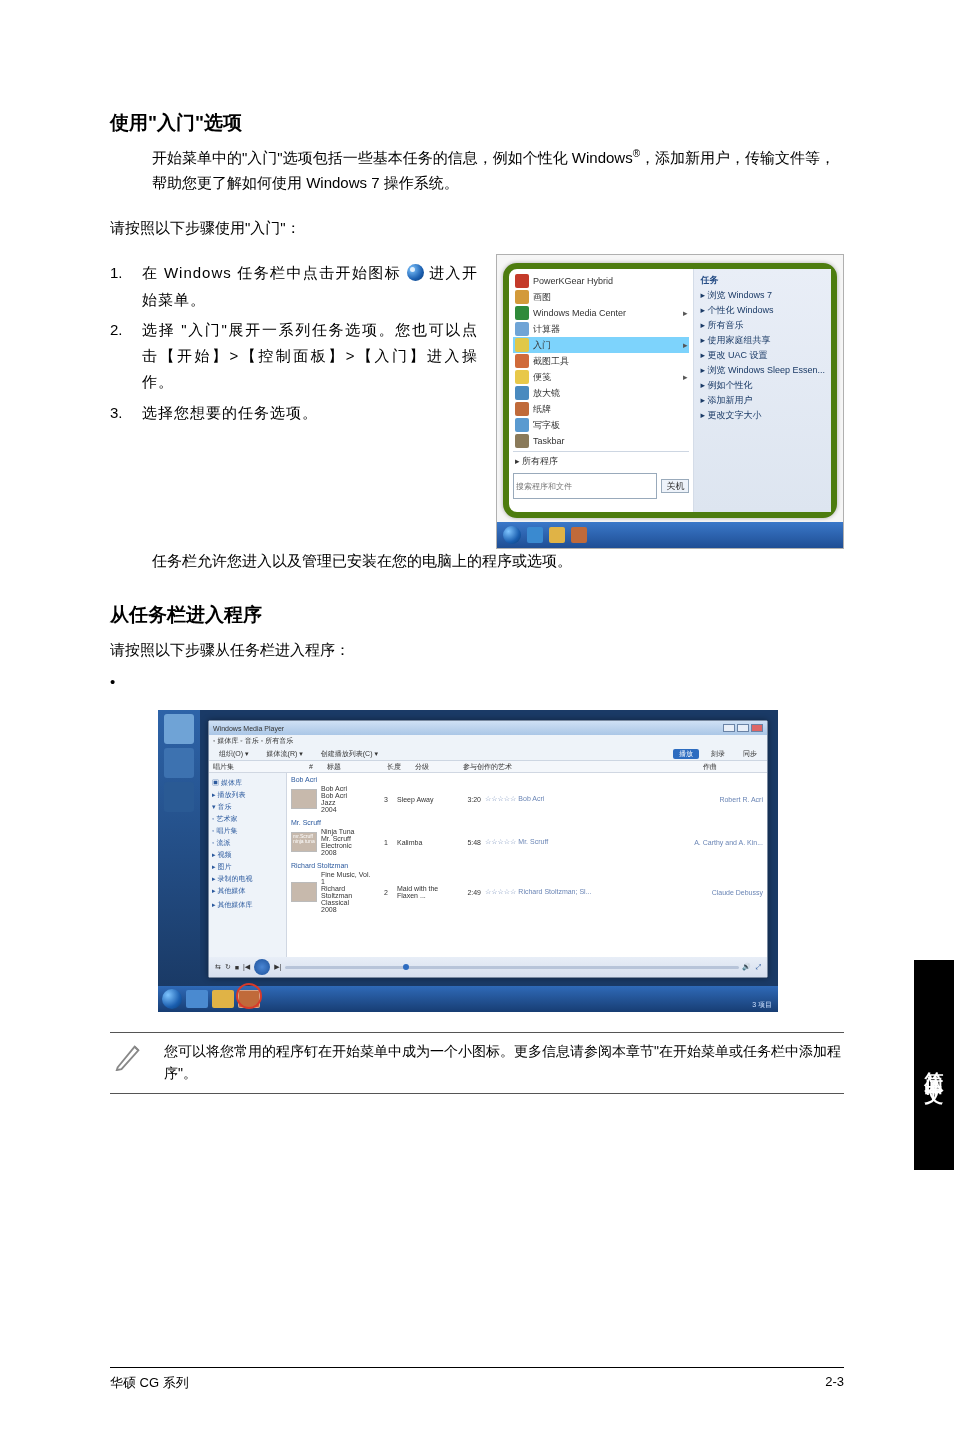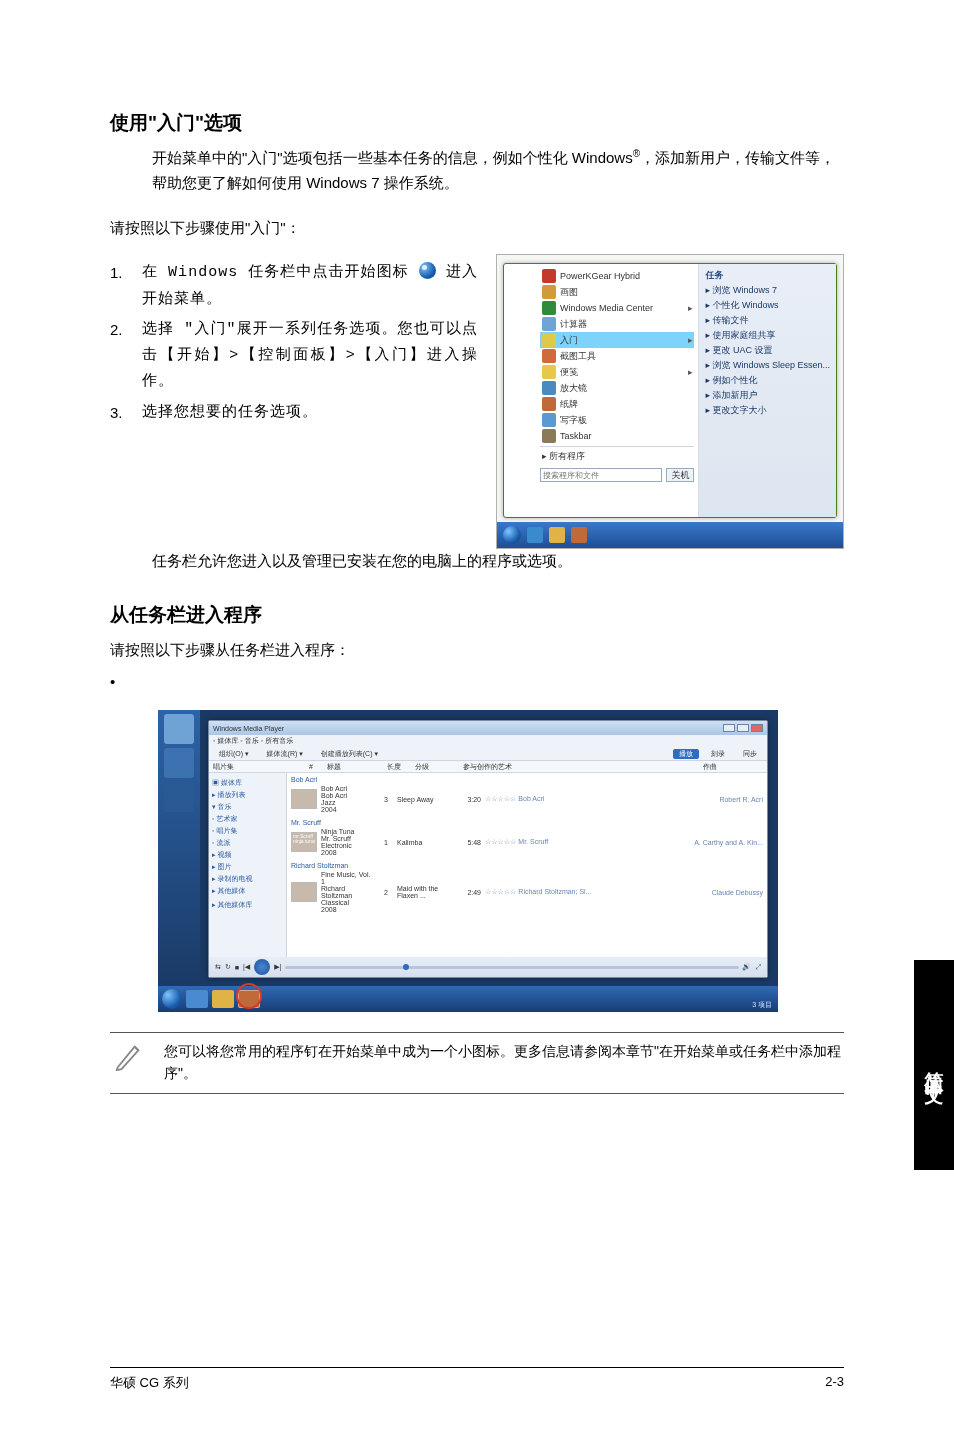--- a/index.html
+++ b/index.html
@@ -37,21 +37,21 @@
   ol.steps { list-style: none; margin-top: 6px; }
   ol.steps li {
     display: flex;
     font-size: 15px;
     line-height: 1.75;
     margin-bottom: 4px;
     text-align: justify;
     text-justify: inter-ideograph;
   }
   ol.steps li .num { flex: 0 0 32px; }
-  ol.steps li .txt { flex: 1; letter-spacing: 1px; font-family: Liberation Mono, monospace; }
+  ol.steps li .txt { flex: 1; letter-spacing: 1px; }
   .orb {
     display: inline-block;
     width: 17px; height: 17px;
     background: radial-gradient(circle at 30% 30%, #7fc5ff, #1b5fb0 60%, #083a72);
     border-radius: 50%;
     vertical-align: -3px;
     position: relative;
   }
   .orb::after{
     content:"";position:absolute;left:3px;top:3px;width:5px;height:5px;border-radius:50%;
@@ -62,36 +62,35 @@
     border: 1px solid #b0b0b0;
     background: #f6f6f6;
     height: 295px;
     position: relative;
     overflow: hidden;
     font-size: 9px;
     color:#333;
   }
   .sm-whitewrap{
     position:absolute;left:6px;top:8px;right:6px;bottom:30px;
-    background:#fff;border:1px solid #4d7c0f;border-radius:3px;
+    background:#fff;border:6px solid #4d7c0f;border-radius:14px;
     box-shadow:0 0 4px rgba(0,0,0,.3);
     display:flex;
-    padding-left:32px;
   }
   .sm-left{flex:1;border-right:1px solid #d4dce8;padding:4px;}
   .sm-right{flex:0 0 132px;background:linear-gradient(#e9eef7,#dde5f0);padding:4px;}
   .sm-item{display:flex;align-items:center;gap:4px;padding:1px 2px;white-space:nowrap;}
   .sm-item.hi{background:#7dd3fc;}
   .sm-ico{width:14px;height:14px;border-radius:2px;flex:0 0 14px;}
   .sm-arrow{margin-left:auto;color:#555;}
   .sm-right .sm-ritem{padding:1px 2px;color:#1a3a66;white-space:nowrap;}
   .sm-right .r-head{font-weight:bold;color:#274e86;}
   .sm-sep{height:1px;background:#cdd6e2;margin:2px 0;}
   .sm-search{margin-top:4px;display:flex;gap:4px;align-items:center;}
-  .sm-search input{flex:1;height:14px;border:1px solid #9ab;font-size:8px;padding:0 2px;}
+  .sm-search input{flex:1;height:26px;border:1px solid #9ab;font-size:8px;padding:0 2px;}
   .sm-search .btn{border:1px solid #9ab;padding:0 4px;height:14px;line-height:12px;background:#eef3fa;}
   .sm-taskbar{
     position:absolute;left:0;right:0;bottom:0;height:26px;
     background:linear-gradient(#3a78c9,#1f4e94);
     display:flex;align-items:center;padding:0 6px;gap:6px;
   }
   .sm-taskbar .orb2{width:18px;height:18px;border-radius:50%;background:radial-gradient(circle at 30% 30%,#7fc5ff,#1b5fb0 60%,#083a72);}
   .sm-taskbar .tb-ic{width:16px;height:16px;border-radius:2px;}
   
   .shot-app {
@@ -267,21 +266,21 @@
               <div class="sm-search">
                 <input placeholder="搜索程序和文件" style="">
                 <span class="btn">关机</span>
               </div>
             </div>
           <div class="sm-right">
             <div class="sm-ritem r-head">任务</div>
             <div id="sm-right">
                 <div class="sm-ritem">▸ 浏览 Windows 7</div>
                 <div class="sm-ritem">▸ 个性化 Windows</div>
-                <div class="sm-ritem">▸ 传输文件</div>
+                <div class="sm-ritem">▸ 所有音乐</div>
                 <div class="sm-ritem">▸ 使用家庭组共享</div>
                 <div class="sm-ritem">▸ 更改 UAC 设置</div>
                 <div class="sm-ritem">▸ 浏览 Windows Sleep Essen...</div>
                 <div class="sm-ritem">▸ 例如个性化</div>
                 <div class="sm-ritem">▸ 添加新用户</div>
                 <div class="sm-ritem">▸ 更改文字大小</div>
               </div>
           </div>
         </div>
         <div class="sm-taskbar">

